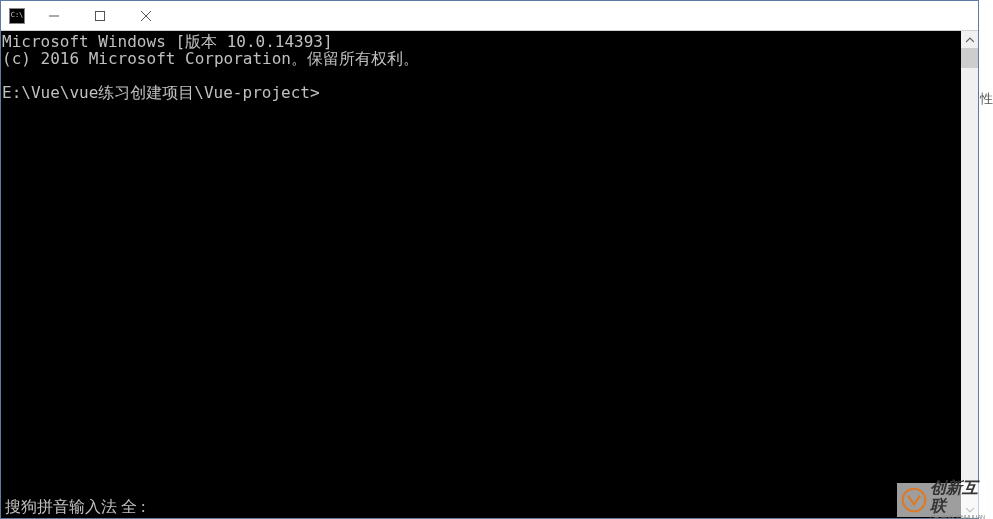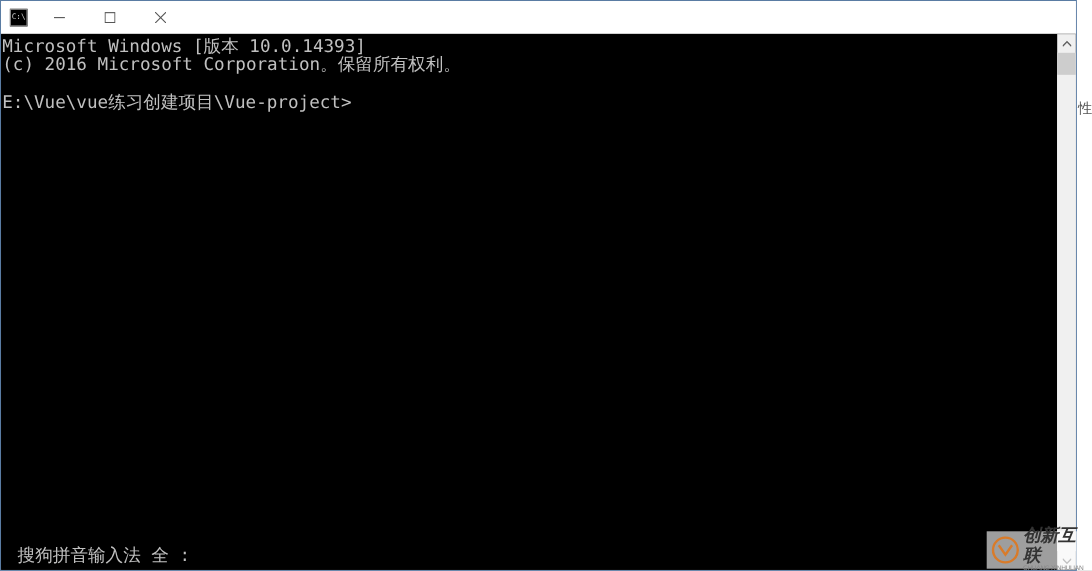--- a/index.html
+++ b/index.html
@@ -122,23 +122,23 @@
       position: absolute;
       top: 0;
       left: 0;
       right: 0;
       height: 20px;
       background: #cdcdcd;
     }
     .ime-indicator {
       position: absolute;
       bottom: 3px;
-      left: 15px;
+      left: 4px;
       color: #c0c0c0;
-      font-family: Liberation Mono, monospace;
+      font-family: Liberation Serif, serif;
       font-size: 16px;
     }
     .right-fragment {
       position: absolute;
       right: 0;
       top: 90px;
       color: #555;
       font-size: 13px;
       font-family: "Microsoft YaHei", sans-serif;
     }

